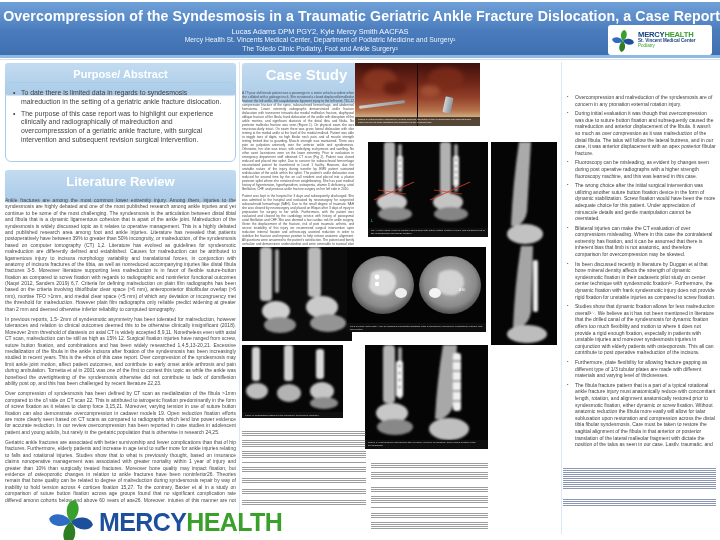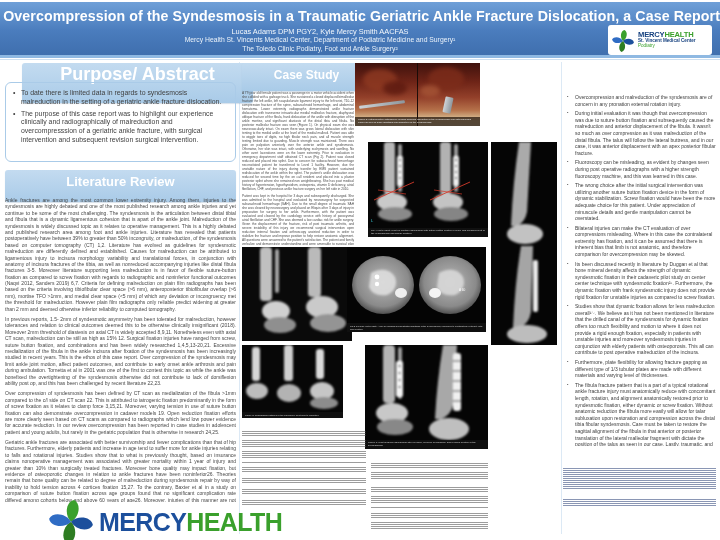--- a/index.html
+++ b/index.html
@@ -89,21 +89,21 @@
         <div class="hl-dept">Podiatry</div>
       </div>
     </div>
   </div>
   <div class="hdr-strip"></div>
   <div class="hdr-rule"></div>
 
   <div class="vsep" style="left:239px"></div>
   <div class="vsep" style="left:561px"></div>
 
-  <div class="sec-h" style="left:22px;top:63px;width:231px;height:40px;font-size:18px;line-height:23px;">Purpose/ Abstract</div>
+  <div class="sec-h" style="left:5px;top:63px;width:231px;height:32px;font-size:11px;line-height:23px;">Purpose/ Abstract</div>
 
   <div class="purpose-box">
     <ul class="blist">
 
     <li>To date there is limited data in regards to syndesmosis malreduction in the setting of a geriatric ankle fracture dislocation.</li>
         <li>The purpose of this case report was to highlight our experience clinically and radiographically of malreduction and overcompresssion of a geriatric ankle fracture, with surgical intervention and subsequent revision surgical intervention.</li>
       </ul>
   </div>
 
   <div class="sec-h" style="left:5px;top:170px;width:231px;height:32px;font-size:13px;line-height:23px;">Literature Review</div>
@@ -119,21 +119,21 @@
   <svg class="foot-icon" viewBox="0 0 100 100">
     <g transform="translate(50,54)">
       <path d="M0 0 C-17 -13 -17 -42 0 -48 C17 -42 17 -13 0 0 Z" fill="#3aa02c" transform="rotate(8)"></path>
       <path d="M0 0 C-17 -13 -17 -42 0 -48 C17 -42 17 -13 0 0 Z" fill="#1c4f9c" transform="rotate(98)"></path>
       <path d="M0 0 C-17 -13 -17 -42 0 -48 C17 -42 17 -13 0 0 Z" fill="#2e7d22" transform="rotate(188)"></path>
       <path d="M0 0 C-17 -13 -17 -42 0 -48 C17 -42 17 -13 0 0 Z" fill="#2f6cc4" transform="rotate(278)"></path>
     </g>
   </svg>
   <div class="foot-logo-txt"><span class="flt-m">MERCY</span><span class="flt-h">HEALTH</span></div>
 
-  <div class="sec-h" style="left:242px;top:63px;width:129px;height:28px;font-size:12px;line-height:24px;">Case Study</div>
+  <div class="sec-h" style="left:242px;top:63px;width:129px;height:40px;font-size:15px;line-height:24px;">Case Study</div>
 
   <div class="case-text">
 
   <p>A 79 year old female patient was a passenger in a motor vehicle accident when she collided with a garbage truck. She sustained a closed displaced bimalleolar fracture the left ankle, left scapulolunate ligament injury to the left wrist, T10-12 compression fracture of the spine, subarachnoid hemorrhage, and abdominal hematoma. Lower extremity radiographs demonstrated ankle fracture dislocation with transverse intraarticular medial malleolus fracture, diaphyseal oblique fracture of the fibula, frank dislocation of the ankle with disruption of the ankle mortise, and significant diastasis of the distal tibia and fibula. No posterior malleolar fracture was seen (Figure 1). On physical exam she was neurovascularly intact. On exam there was gross lateral dislocation with skin tenting to the medial ankle at the level of the medial malleoli. Patient was able to wiggle toes of digits, no high fibular neck pain, and all muscle strength testing limited due to guarding. Muscle strength was maintained. There was pain on palpation anteriorly over the anterior ankle and syndesmosis. Otherwise, her skin was intact, with underlying ecchymosis and swelling. No other overt lacerations were on the lower extremity. Prior to evaluation in emergency department staff obtained CT scan (Fig 2). Patient was closed reduced and placed into splint. Due to concern for subarachnoid hemorrhage necessitated patient be transferred to Level 1 facility. However, due the unstable nature of the injury during transfer by EMS patient sustained redislocation of the ankle within the splint. The patient's ankle dislocation was reduced for second time by the on call resident and placed into a plaster posterior splint where she remained non weightbearing. She has past medical history of hypertension, hypothyroidism, osteopenia, vitamin D deficiency, atrial fibrillation, CHF, and previous ankle fracture surgery on her left side in 2010.</p>
       <p>Patient was kept in the hospital for 3 days and subsequently discharged. She was admitted to the hospital and evaluated by neurosurgery for suspected subarachnoid hemorrhage (SAH). Due to the small degree of traumatic SAH she was cleared by neurosurgery and placed on Eliquis after 3 days of injury in preparation for surgery to her ankle. Furthermore, with the patient was evaluated and cleared by the cardiology service with history of paroxysmal atrial fibrillation and CHF. She was deemed a low cardiac risk for ankle surgery. Given the displacement of the fracture, risk of post traumatic arthritis, and severe instability of this injury we recommend surgical intervention open reduction internal fixation and arthroscopy assisted reduction in order to stabilize the fracture and improve position to help restore anatomic alignment. All questions were answered to the patient's satisfaction. The patient and family verbalize and demonstrate understanding and were amenable to surgical plan for open reduction internal fixation of the right ankle and syndesmosis, with ankle arthroscopy with use of arthroscopy assisted reduction.</p>
     </div>
 
   <div class="fig photo" style="left:355px;top:63px;width:125px;height:63px;">
     <div class="ppane">
       <div class="blob" style="left:8px;top:6px;width:34px;height:22px;background:#8f3a22;opacity:.8"></div>

